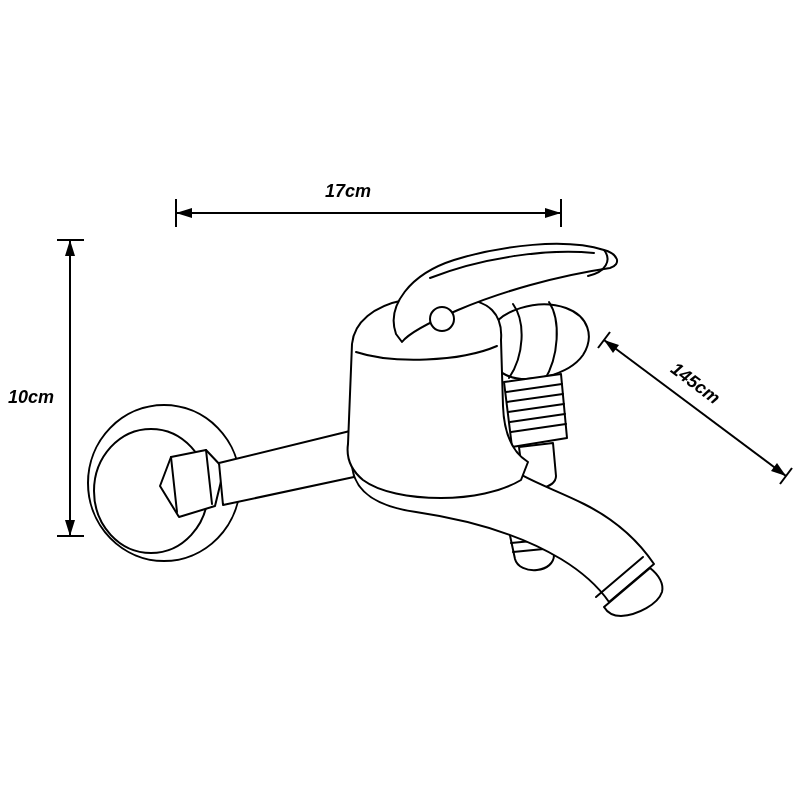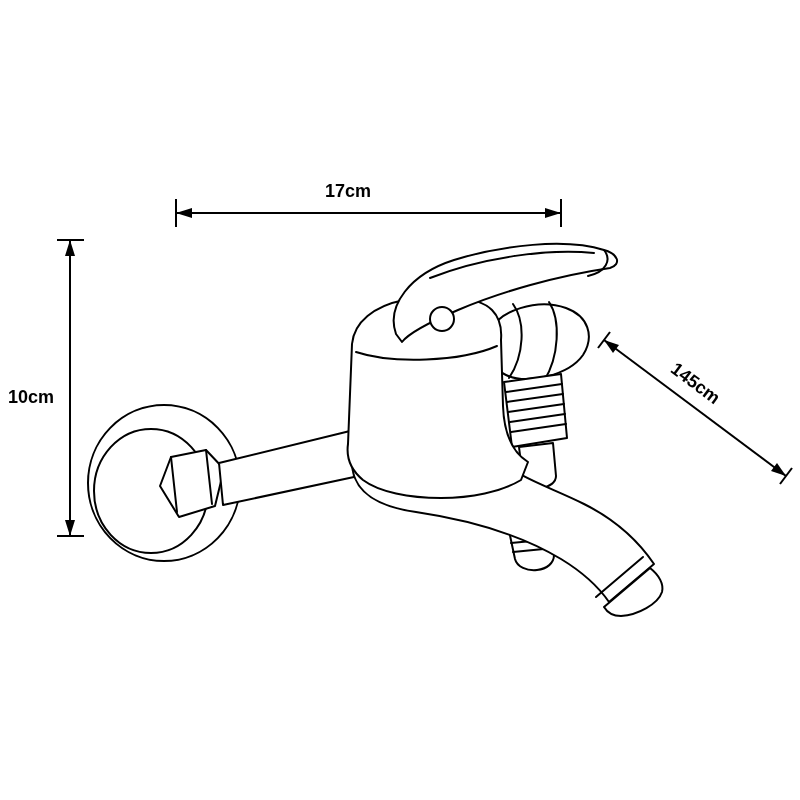--- a/index.html
+++ b/index.html
@@ -6,20 +6,21 @@
   html, body {
     width: 800px; height: 800px;
     background: #ffffff;
     font-family: "Liberation Sans", sans-serif;
   }
   .canvas {
     position: relative;
     width: 800px; height: 800px;
     background: #ffffff;
     overflow: hidden;
+    font-style: italic;
   }
   svg { display: block; }
   .shape {
     fill: #ffffff;
     stroke: #000000;
     stroke-width: 2;
     stroke-linejoin: round;
   }
   .detail {
     fill: none;

